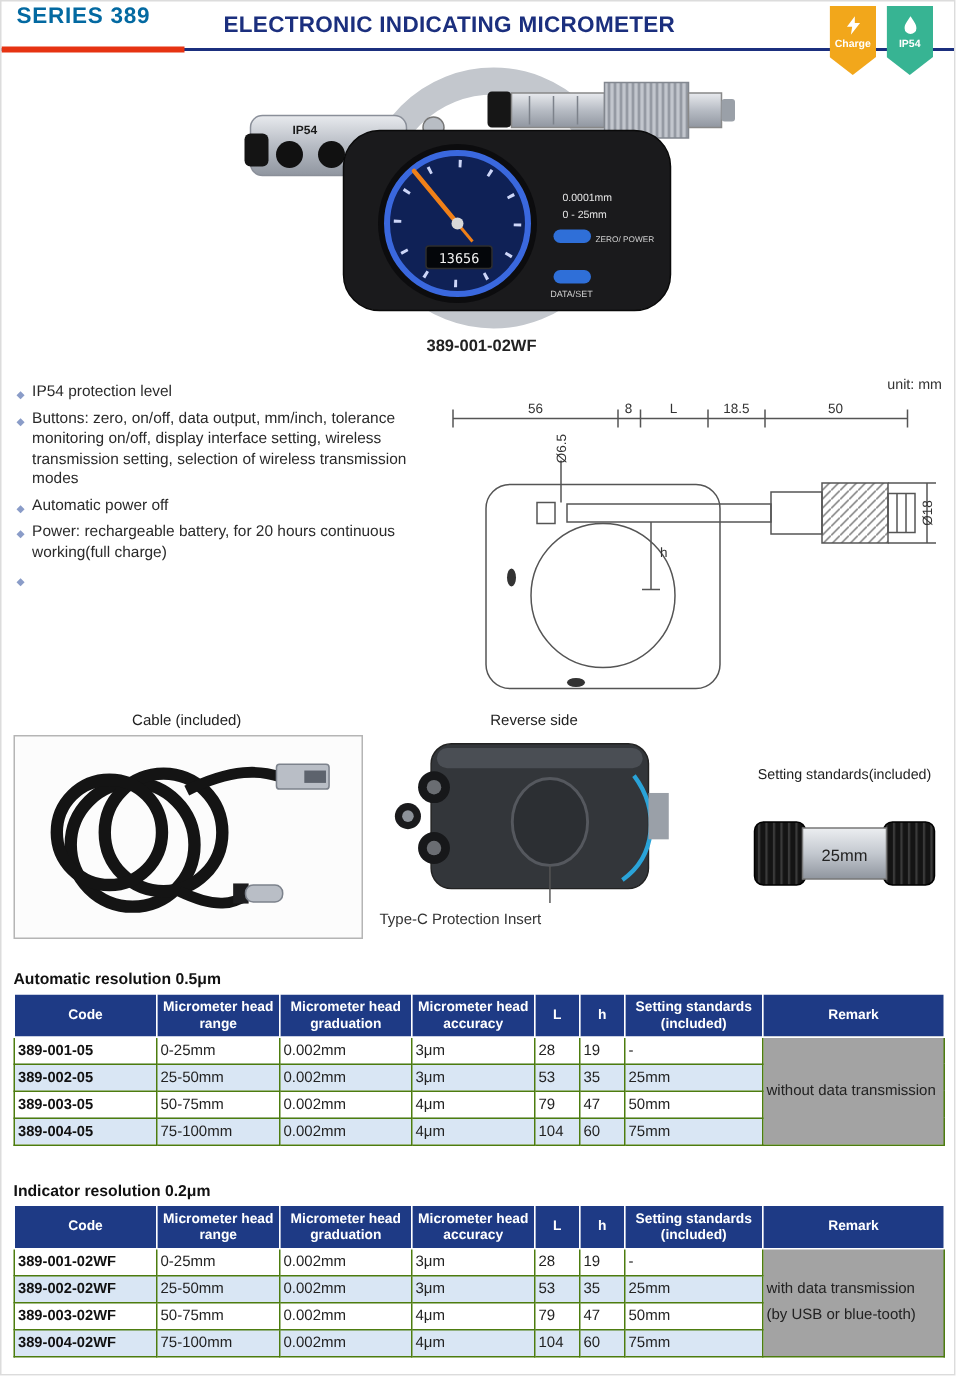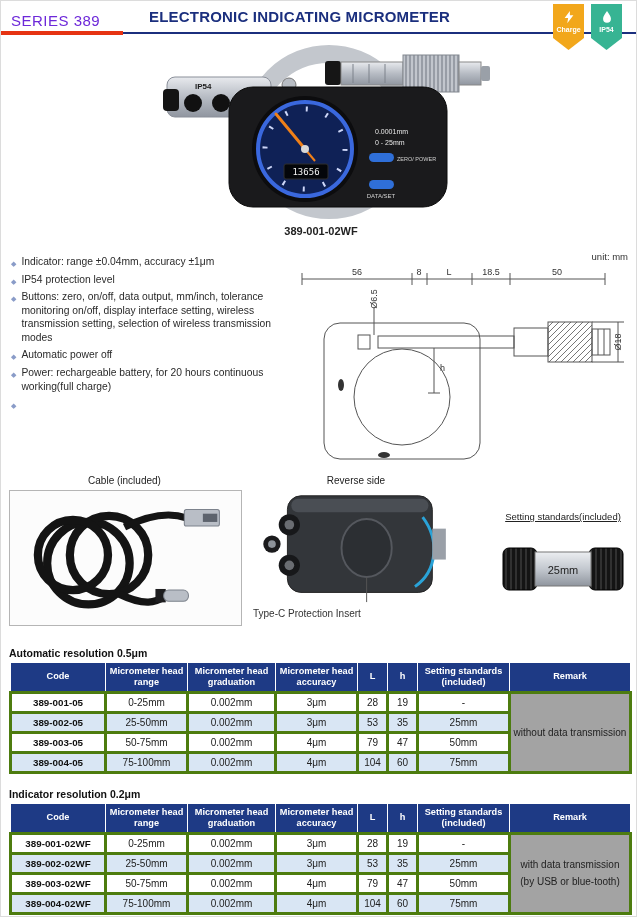--- a/index.html
+++ b/index.html
@@ -1,20 +1,20 @@
 <!DOCTYPE html>
 <html><head>
 <meta charset="utf-8">
 <style>
   html,body { margin:0; padding:0; background:#f2f2f2; font-family:"Liberation Sans",sans-serif; }
   .page { position:relative; width:637px; height:917px; background:#fff; border:1px solid #dcdcdc;
           box-sizing:border-box; overflow:hidden; margin:0 auto; }
 
   
-  .series { position:absolute; left:10px; top:11px; font-size:15px; font-weight:normal; color:#6d28d9; letter-spacing:.5px; }
+  .series { position:absolute; left:10px; top:1px; font-size:15px; font-weight:bold; color:#0369a1; letter-spacing:.5px; }
   .title  { position:absolute; left:148px; top:7px; font-size:15px; font-weight:bold; color:#1b2f7e; letter-spacing:.2px; }
   .rule-navy { position:absolute; top:31px; left:0; width:637px; height:2px; background:#1b2f7e; }
   .rule-red  { position:absolute; top:30px; left:0; width:122px; height:4px; background:#e63312; }
   .badges { position:absolute; top:3px; right:14px; display:flex; gap:7px; z-index:5; }
   .badge { width:31px; height:46px; clip-path:polygon(0 0,100% 0,100% 74%,50% 100%,0 74%);
            display:flex; flex-direction:column; align-items:center; padding-top:6px; box-sizing:border-box; }
   .badge .lbl { font-size:7px; font-weight:bold; color:#fff; margin-top:2px; }
 
   
   .product { position:absolute; left:128px; top:36px; width:384px; height:186px; }
@@ -44,21 +44,21 @@
   .standards-photo { position:absolute; left:497px; top:537px; width:130px; height:62px; }
 
   
   .tbl-title { position:absolute; left:8px; font-size:10.5px; font-weight:bold; color:#111; }
   #title1 { top:646px; } #title2 { top:787px; }
   .data-table { position:absolute; left:8px; width:621px; border-collapse:collapse; table-layout:fixed;
                 border:1px solid #c7d3e3; }
   #table1 { top:661px; } #table2 { top:802px; }
   .data-table th { background:#1e3a85; color:#fff; font-size:9.2px; font-weight:bold;
                    border:1px solid #fff; padding:3px 2px; line-height:1.18; text-align:center; }
-  .data-table td { font-size:10px; color:#222; border:3px solid #4d7c0f; padding:3px 2px; text-align:center; }
+  .data-table td { font-size:10px; color:#222; border:1px solid #4d7c0f; padding:3px 2px; text-align:left; }
   .data-table tbody tr:nth-child(even) { background:#d9e6f4; }
   .data-table td:first-child { font-weight:bold; color:#111; font-size:9.8px; }
   .data-table td.remark { background:#a3a3a3; }
   .data-table td.remark div { line-height:1.7; }
 </style>
 </head>
 <body>
 
 <div class="page">
 
@@ -133,24 +133,20 @@
         <rect x="240" y="116" width="25" height="9" rx="4.5" fill="#2f6fd8"></rect>
         <text x="268" y="124" font-size="5.5" fill="#cfcfcf">ZERO/ POWER</text>
         <rect x="240" y="143" width="25" height="9" rx="4.5" fill="#2f6fd8"></rect>
         <text x="252" y="161" text-anchor="middle" font-size="6" fill="#cfcfcf">DATA/SET</text>
       </g>
     </svg>
   </div>
   <div class="model">389-001-02WF</div>
 
   <div class="features">
-    <div class="item">
-        <span class="bullet"></span>
-        <span>Indicator: range ±0.04mm, accuracy ±1μm</span>
-      </div>
     <div class="item">
         <span class="bullet"></span>
         <span>IP54 protection level</span>
       </div>
     <div class="item">
         <span class="bullet"></span>
         <span>Buttons: zero, on/off, data output, mm/inch, tolerance monitoring on/off, display interface setting, wireless transmission setting, selection of wireless transmission modes</span>
       </div>
     <div class="item">
         <span class="bullet"></span>
@@ -239,21 +235,21 @@
       <circle cx="30" cy="78" r="11" fill="#17181a"></circle>
         <circle cx="30" cy="78" r="5" fill="#6a6d72"></circle>
       <ellipse cx="110" cy="60" rx="26" ry="30" fill="#2c2f33" stroke="#55585e" stroke-width="2"></ellipse>
       <path d="M168,28 C186,52 183,84 160,100" stroke="#2aa3d8" stroke-width="3" fill="none"></path>
       <rect x="178" y="40" width="14" height="32" fill="#9aa0a8"></rect>
       <line x1="110" y1="90" x2="110" y2="116" stroke="#555" stroke-width="1"></line>
     </svg>
   </div>
   <div class="reverse-note">Type-C Protection Insert</div>
 
-  <div class="photo-caption" style="left:492px; top:510px; width:140px; font-size:9.5px;text-decoration:underline;">Setting standards(included)</div>
+  <div class="photo-caption" style="left:492px; top:510px; width:140px; font-size:9.5px;">Setting standards(included)</div>
   <div class="standards-photo">
     <svg viewBox="0 0 128 62" width="130" height="62">
       <defs>
         <pattern id="knurl" width="5" height="10" patternUnits="userSpaceOnUse">
           <rect width="5" height="10" fill="#141414"></rect>
           <line x1="2" y1="0" x2="2" y2="10" stroke="#3a3a3a" stroke-width="1.5"></line>
         </pattern>
         <linearGradient id="steel" x1="0" y1="0" x2="0" y2="1">
           <stop offset="0" stop-color="#eceef1"></stop>
             <stop offset="0.5" stop-color="#c3c8cf"></stop>

